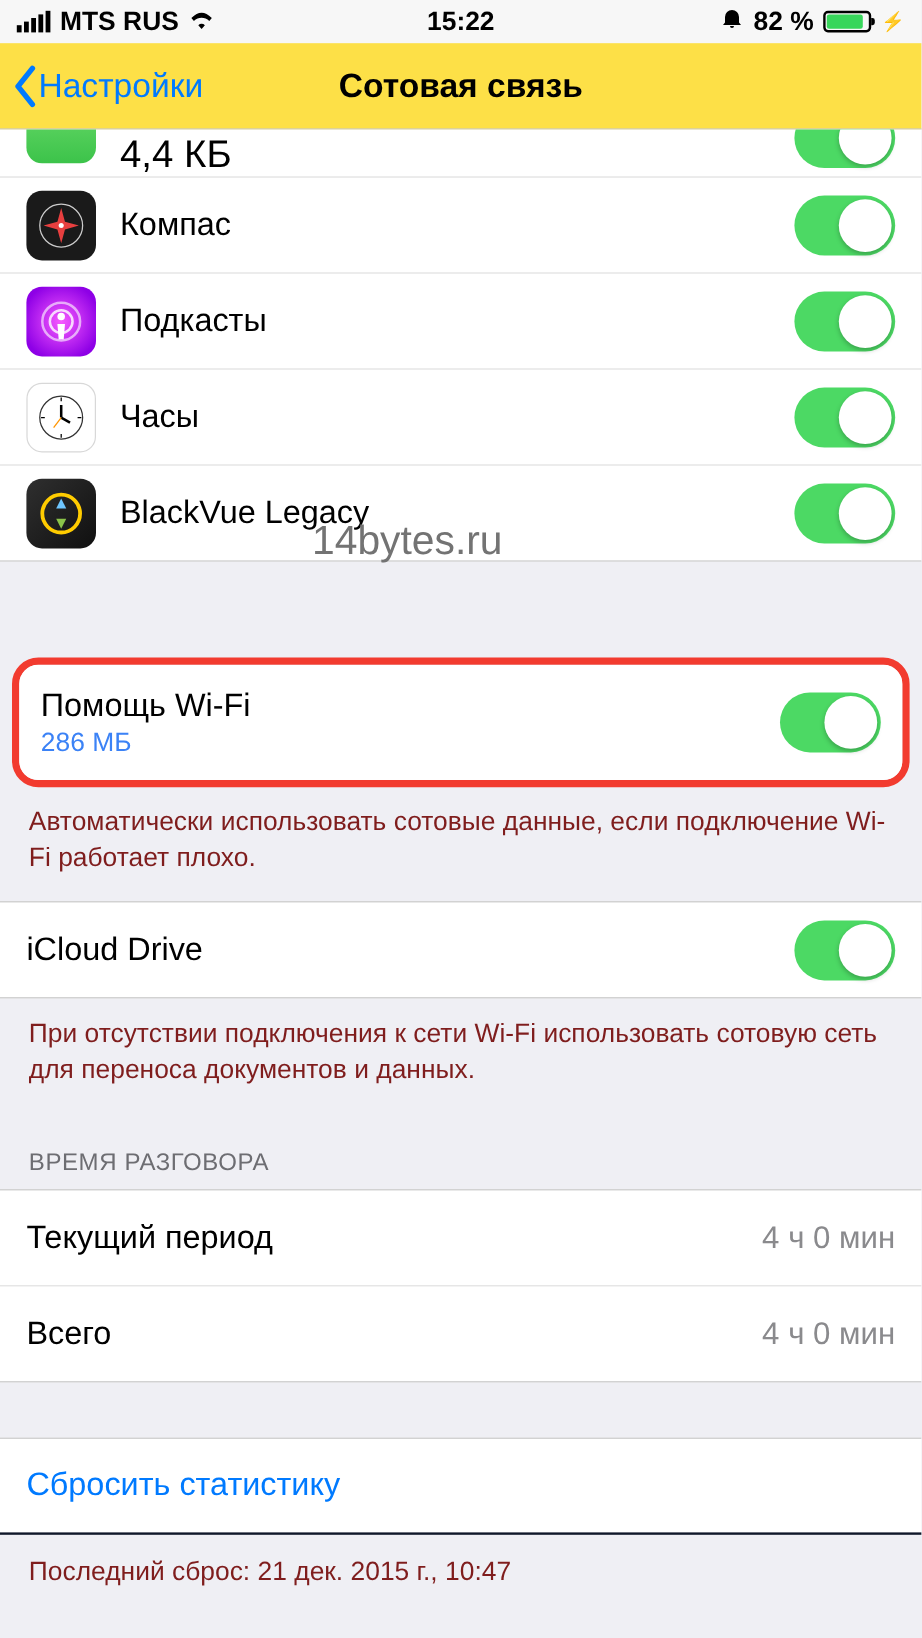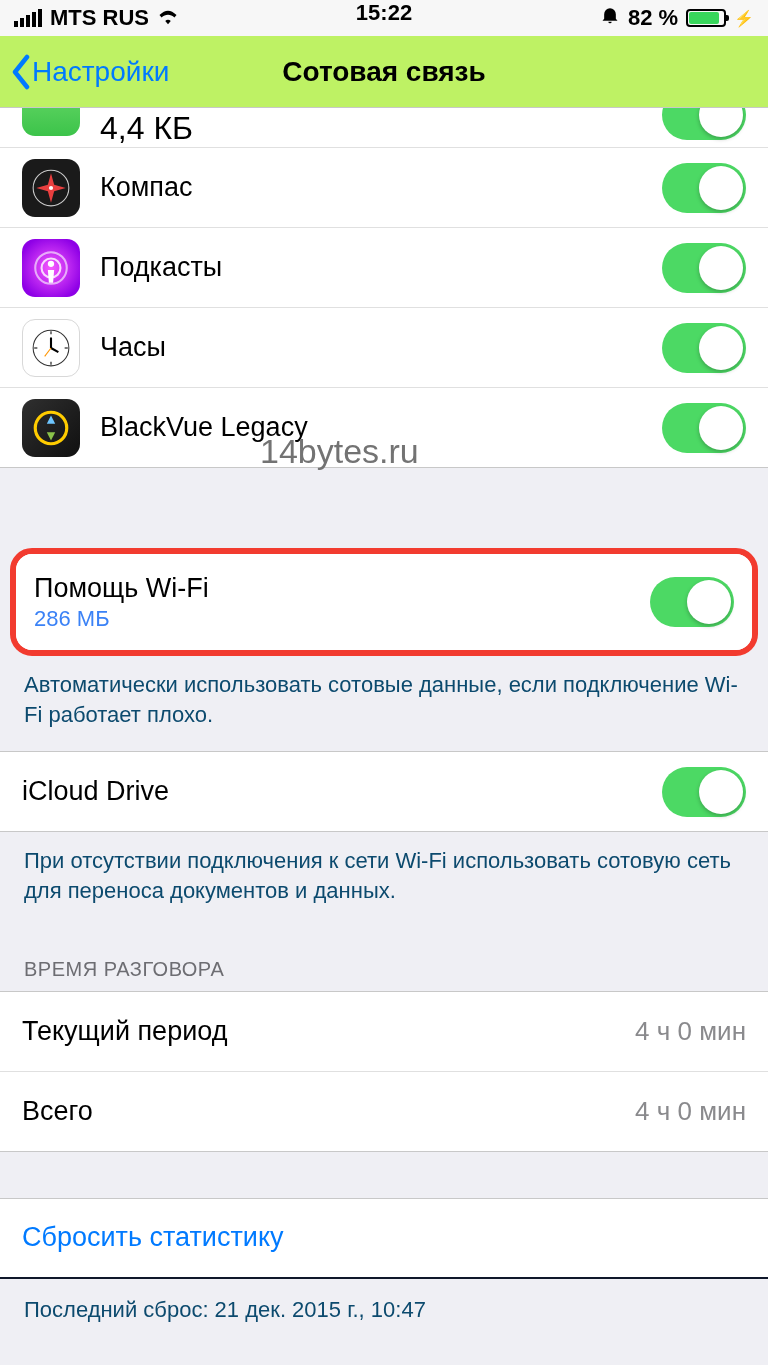--- a/index.html
+++ b/index.html
@@ -1,22 +1,22 @@
 <!DOCTYPE html>
 <html><head>
 <meta charset="utf-8">
 <style>
   * { margin:0; padding:0; box-sizing:border-box; -webkit-font-smoothing:antialiased; }
   html,body { width:768px; height:1365px; font-family:-apple-system,"Helvetica Neue",Arial,sans-serif; background:#efeff4; color:#000; overflow:hidden; }
   
-  .status { height:36px; background:#f7f7f7; display:flex; justify-content:space-between; padding:0 14px; font-size:22px; font-weight:600; }
+  .status { height:36px; background:#f7f7f7; display:flex; align-items:center; justify-content:space-between; padding:0 14px; font-size:22px; font-weight:600; }
   .status-left,.status-right { display:flex; align-items:center; gap:8px; }
   .status-center { position:absolute; left:50%; transform:translateX(-50%); font-weight:600; }
   
-  .nav { height:72px; background:#bef264; border-bottom:1px solid #c8c8c8; display:flex; align-items:center; position:relative; }
+  .nav { height:72px; background:#fde047; border-bottom:1px solid #c8c8c8; display:flex; align-items:center; position:relative; }
   .back { display:flex; align-items:center; color:#007aff; font-size:28px; padding-left:10px; cursor:pointer; }
   .back svg { width:22px; height:36px; }
   .title { position:absolute; left:50%; transform:translateX(-50%); font-size:28px; font-weight:700; }
   
   .group { background:#fff; }
   .row { display:flex; align-items:center; padding:10px 22px 10px 22px; min-height:80px; border-bottom:1px solid #e0e0e0; position:relative; }
   .row:last-child { border-bottom:1px solid #c8c8c8; }
   .app-row .icon { width:58px; height:58px; border-radius:13px; margin-right:20px; flex-shrink:0; display:flex; align-items:center; justify-content:center; font-size:34px; }
   .row .label { font-size:27px; flex:1; }
   .row .sub { font-size:22px; color:#3b82f6; margin-top:2px; }
@@ -24,21 +24,21 @@
   .row .value { font-size:26px; color:#8a8a8d; }
   
   .toggle { width:84px; height:50px; border-radius:25px; background:#4cd964; position:relative; flex-shrink:0; cursor:pointer; }
   .toggle::after { content:""; position:absolute; right:3px; top:3px; width:44px; height:44px; background:#fff; border-radius:50%; box-shadow:0 2px 4px rgba(0,0,0,.25); }
   
   .partial { height:40px; overflow:hidden; border-bottom:1px solid #e0e0e0; position:relative; background:#fff; display:flex; align-items:flex-start; padding:0 22px; }
   .partial .icon { width:58px; height:58px; border-radius:13px; margin-top:-30px; background:linear-gradient(#6edc6c,#3cc34a); margin-right:20px; position:relative; }
   .partial .label { font-size:32px; margin-top:2px; flex:1; }
   .partial .toggle { margin-top:-18px; }
   
-  .footer { padding:14px 24px 22px; font-size:22px; color:#0c4a6e; line-height:1.35; }
+  .footer { padding:14px 24px 22px; font-size:22px; color:#7f1d1d; line-height:1.35; }
   .section-header { padding:30px 24px 10px; font-size:20px; color:#6d6d72; letter-spacing:.5px; }
   .gap { height:46px; }
   .gap-lg { height:74px; }
   .highlight-wrap { border:6px solid #f23b2f; border-radius:22px; margin:6px 10px 0 10px; overflow:hidden; }
   .highlight-wrap .row { min-height:96px; padding:16px 18px; border-bottom:none; }
   .reset { color:#007aff; }
   .watermark { position:absolute; left:260px; top:432px; font-size:34px; color:#737373; pointer-events:none; }
   
   .ic-compass { background:#1a1a1a; }
   .ic-podcasts { background:radial-gradient(circle at 50% 50%, #f759ff 0%, #8e00e6 80%); }

